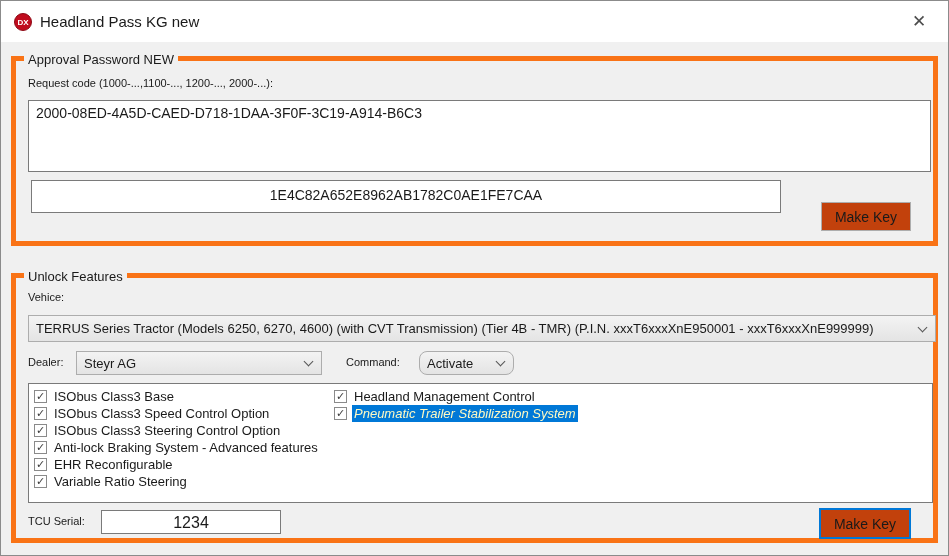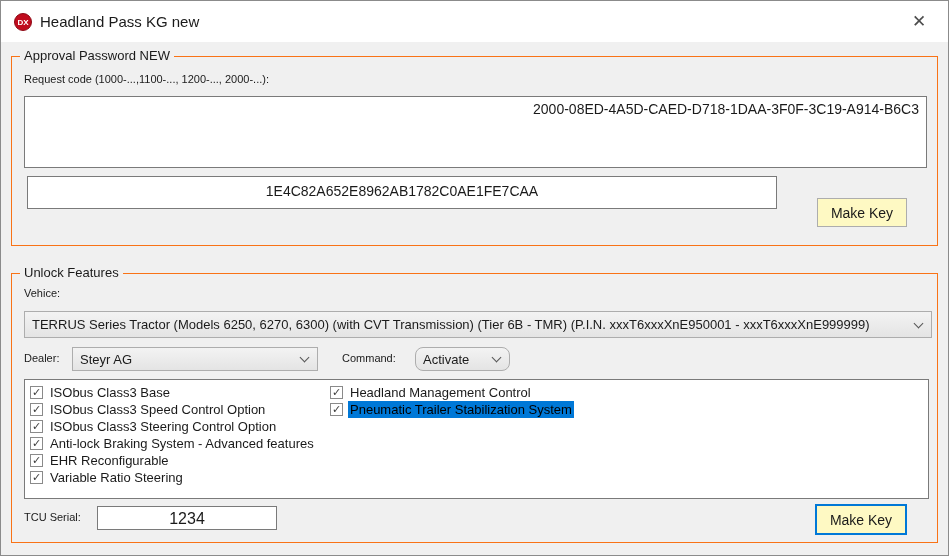--- a/index.html
+++ b/index.html
@@ -16,38 +16,38 @@
     position:absolute; left:13px; top:12px; width:18px; height:18px;
     border-radius:50%; background:#c00c1e; border:1px solid #8e0a16;
     color:#ffffff; font-size:8px; font-weight:bold; text-align:center; line-height:17px;
   }
   .title { position:absolute; left:39px; top:12px; font-size:15px; }
   .close {
     position:absolute; right:16px; top:8px; width:26px; height:26px;
     font-size:17px; color:#4d4d4d; text-align:center; line-height:26px;
   }
   
-  .group { position:absolute; border:1px solid #f97316; }
+  .group { position:absolute; border:5px solid #f97316; }
   .group-label {
     position:absolute; top:-9px; left:8px; background:#f0f0f0;
     padding:0 4px; font-size:13px; white-space:nowrap;
   }
   #group-approval { left:10px; top:55px; width:927px; height:190px; }
   #group-unlock   { left:10px; top:272px; width:927px; height:270px; }
   .lbl { position:absolute; font-size:11px; white-space:nowrap; }
   
   .tfield {
     position:absolute; background:#ffffff; border:1px solid #7a7a7a;
     font-size:16px; overflow:hidden; white-space:nowrap;
   }
   .pad { padding:4px 7px; }
   .center { text-align:center; }
   
   .btn {
-    position:absolute; background:#fef9c3; border:1px solid #adadad;
+    position:absolute; background:#c2410c; border:1px solid #adadad;
     font-size:14px; display:flex; align-items:center; justify-content:center;
   }
   .btn.focused { border:2px solid #0078d7; }
   
   .combo {
     position:absolute; background:linear-gradient(#f3f3f3,#e4e4e4);
     border:1px solid #adadad; font-size:13px;
     display:flex; align-items:center; padding:0 24px 0 7px;
     white-space:nowrap; overflow:hidden;
   }
@@ -61,52 +61,52 @@
   .col { position:absolute; top:4px; }
   .col-left { left:5px; }
   .col-right { left:305px; }
   .feat { height:17px; display:flex; align-items:center; font-size:13px; white-space:nowrap; }
   .cb {
     flex:0 0 13px; width:13px; height:13px; margin-right:5px;
     border:1px solid #8a8a8a; background:#ffffff;
     font-size:11px; line-height:11px; text-align:center; color:#3c3c3c;
   }
   .feat-label { padding:1px 2px; }
-  .feat-label.selected { background:#0078d7; color:#000000; }
+  .feat-label.selected { background:#0078d7; color:#fef9c3;font-style:italic; }
 </style>
 </head>
 <body>
 
 <div id="win">
 
   <div class="titlebar">
     <div class="logo">DX</div>
     <div class="title">Headland Pass KG new</div>
     <div class="close">✕</div>
   </div>
 
   <div class="group" id="group-approval">
     <span class="group-label">Approval Password NEW</span>
 
     <div class="lbl" style="left:12px; top:16px;">Request code (1000-...,1100-..., 1200-..., 2000-...):</div>
 
-    <div class="tfield pad" style="left:12px; top:39px; width:903px; height:72px; font-size:14px;text-align:right;">2000-08ED-4A5D-CAED-D718-1DAA-3F0F-3C19-A914-B6C3</div>
+    <div class="tfield pad" style="left:12px; top:39px; width:903px; height:72px; font-size:14px;">2000-08ED-4A5D-CAED-D718-1DAA-3F0F-3C19-A914-B6C3</div>
 
     <div class="tfield center" style="left:15px; top:119px; width:750px; height:33px; padding-top:6px; font-size:14px;">1E4C82A652E8962AB1782C0AE1FE7CAA</div>
 
     <div class="btn" style="left:805px; top:141px; width:90px; height:29px;">Make Key</div>
   </div>
 
   <div class="group" id="group-unlock">
     <span class="group-label">Unlock Features</span>
 
     <div class="lbl" style="left:12px; top:13px;">Vehice:</div>
 
     <div class="combo" style="left:12px; top:37px; width:908px; height:27px;">
-      <span>TERRUS Series Tractor (Models 6250, 6270, 6300) (with CVT Transmission) (Tier 6B - TMR) (P.I.N. xxxT6xxxXnE950001 - xxxT6xxxXnE999999)</span>
+      <span>TERRUS Series Tractor (Models 6250, 6270, 4600) (with CVT Transmission) (Tier 4B - TMR) (P.I.N. xxxT6xxxXnE950001 - xxxT6xxxXnE999999)</span>
       <span class="chev"></span>
     </div>
 
     <div class="lbl" style="left:12px; top:78px;">Dealer:</div>
     <div class="combo" style="left:60px; top:73px; width:246px; height:24px;">
       <span>Steyr AG</span>
       <span class="chev"></span>
     </div>
 
     <div class="lbl" style="left:330px; top:78px;">Command:</div>

